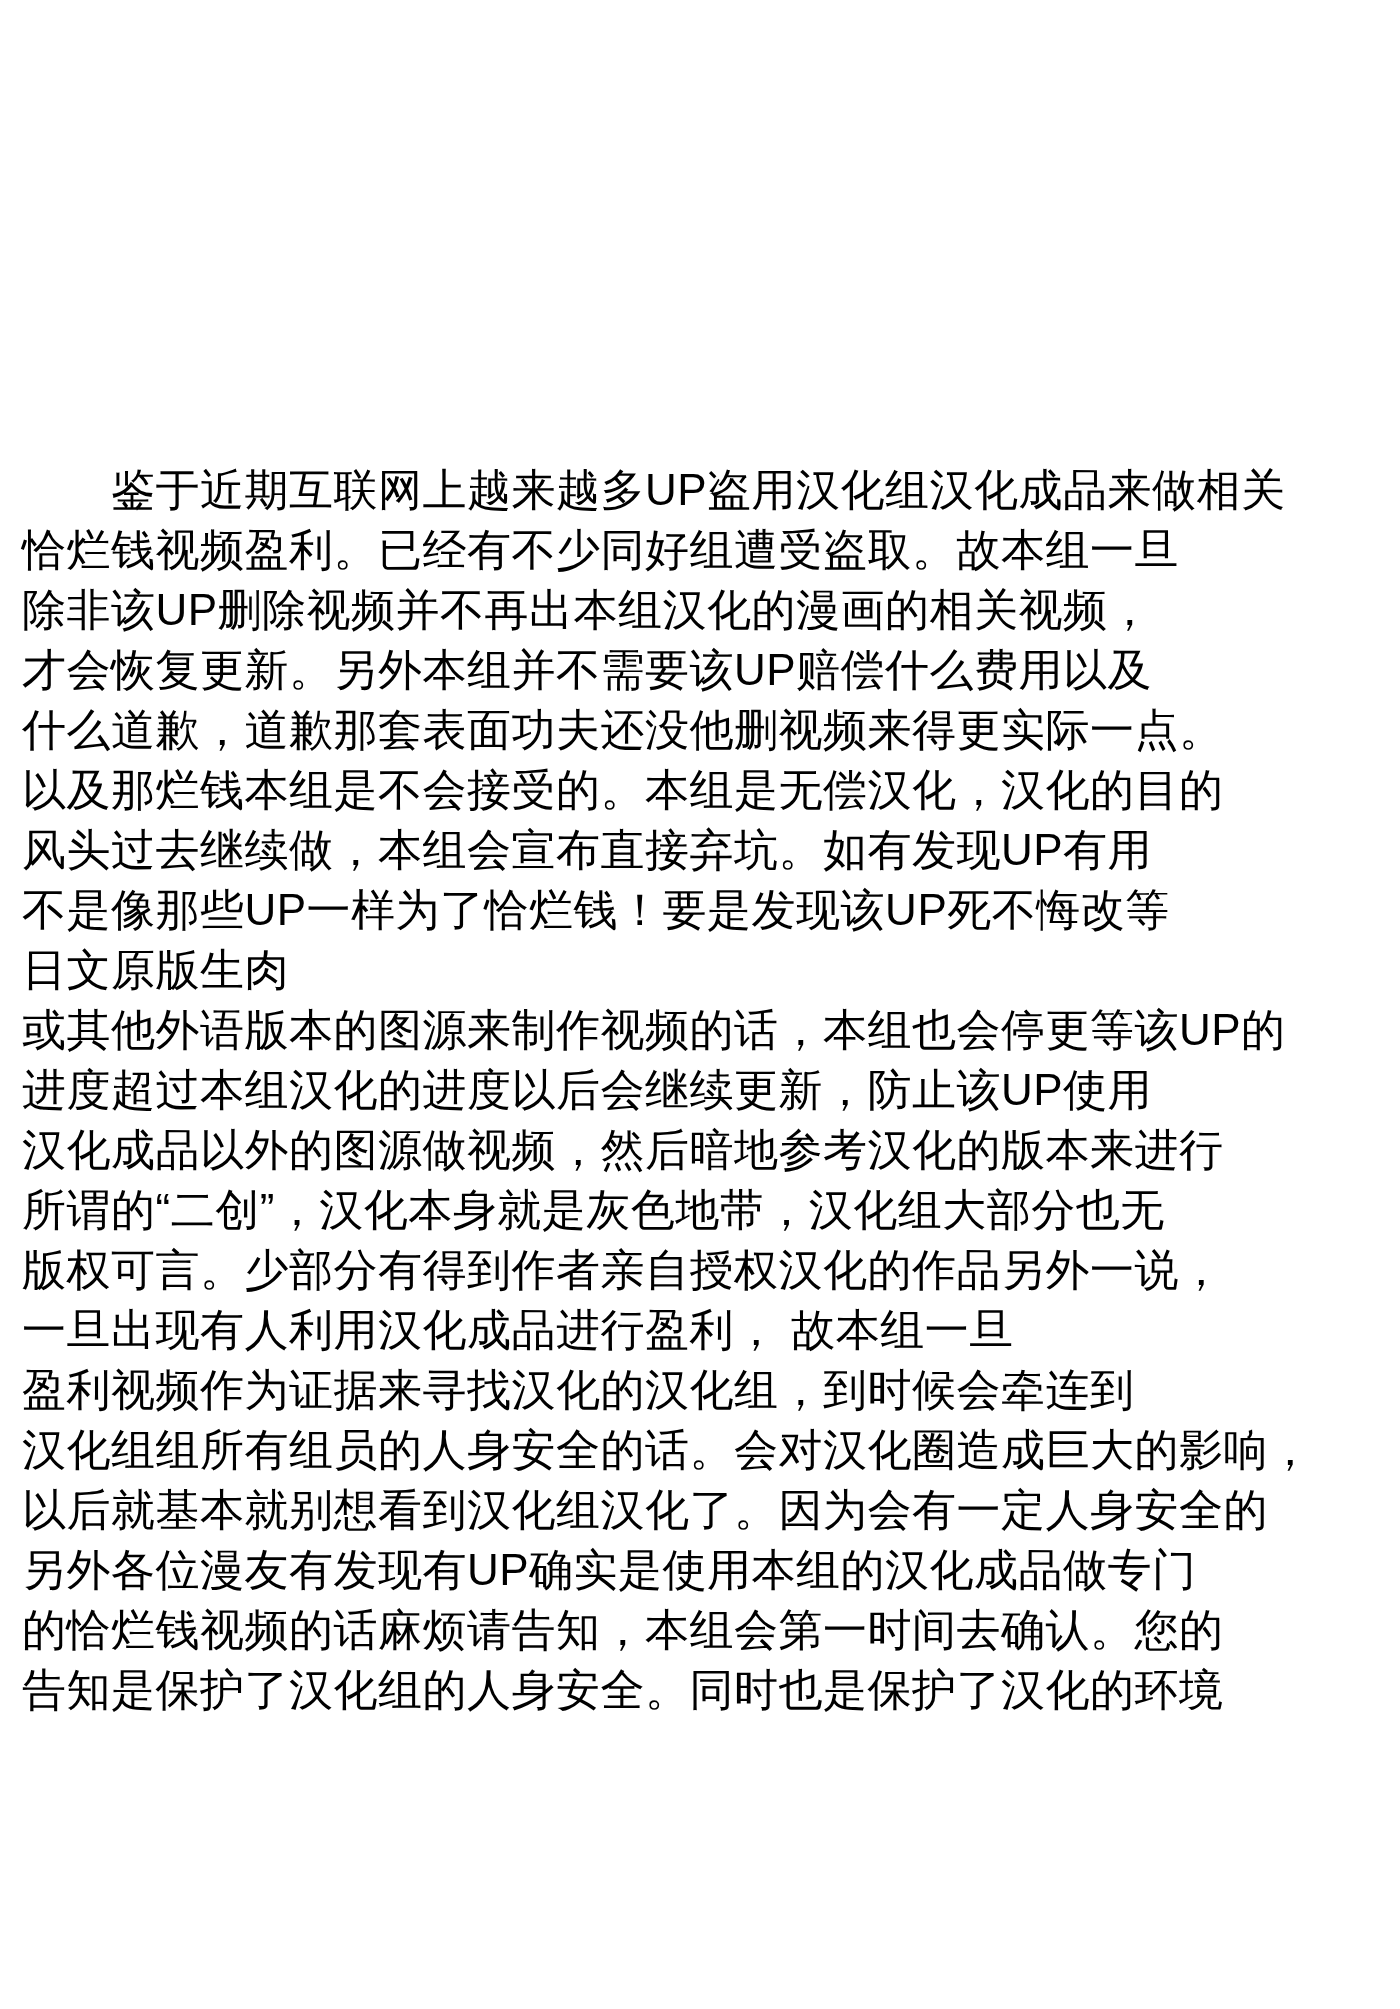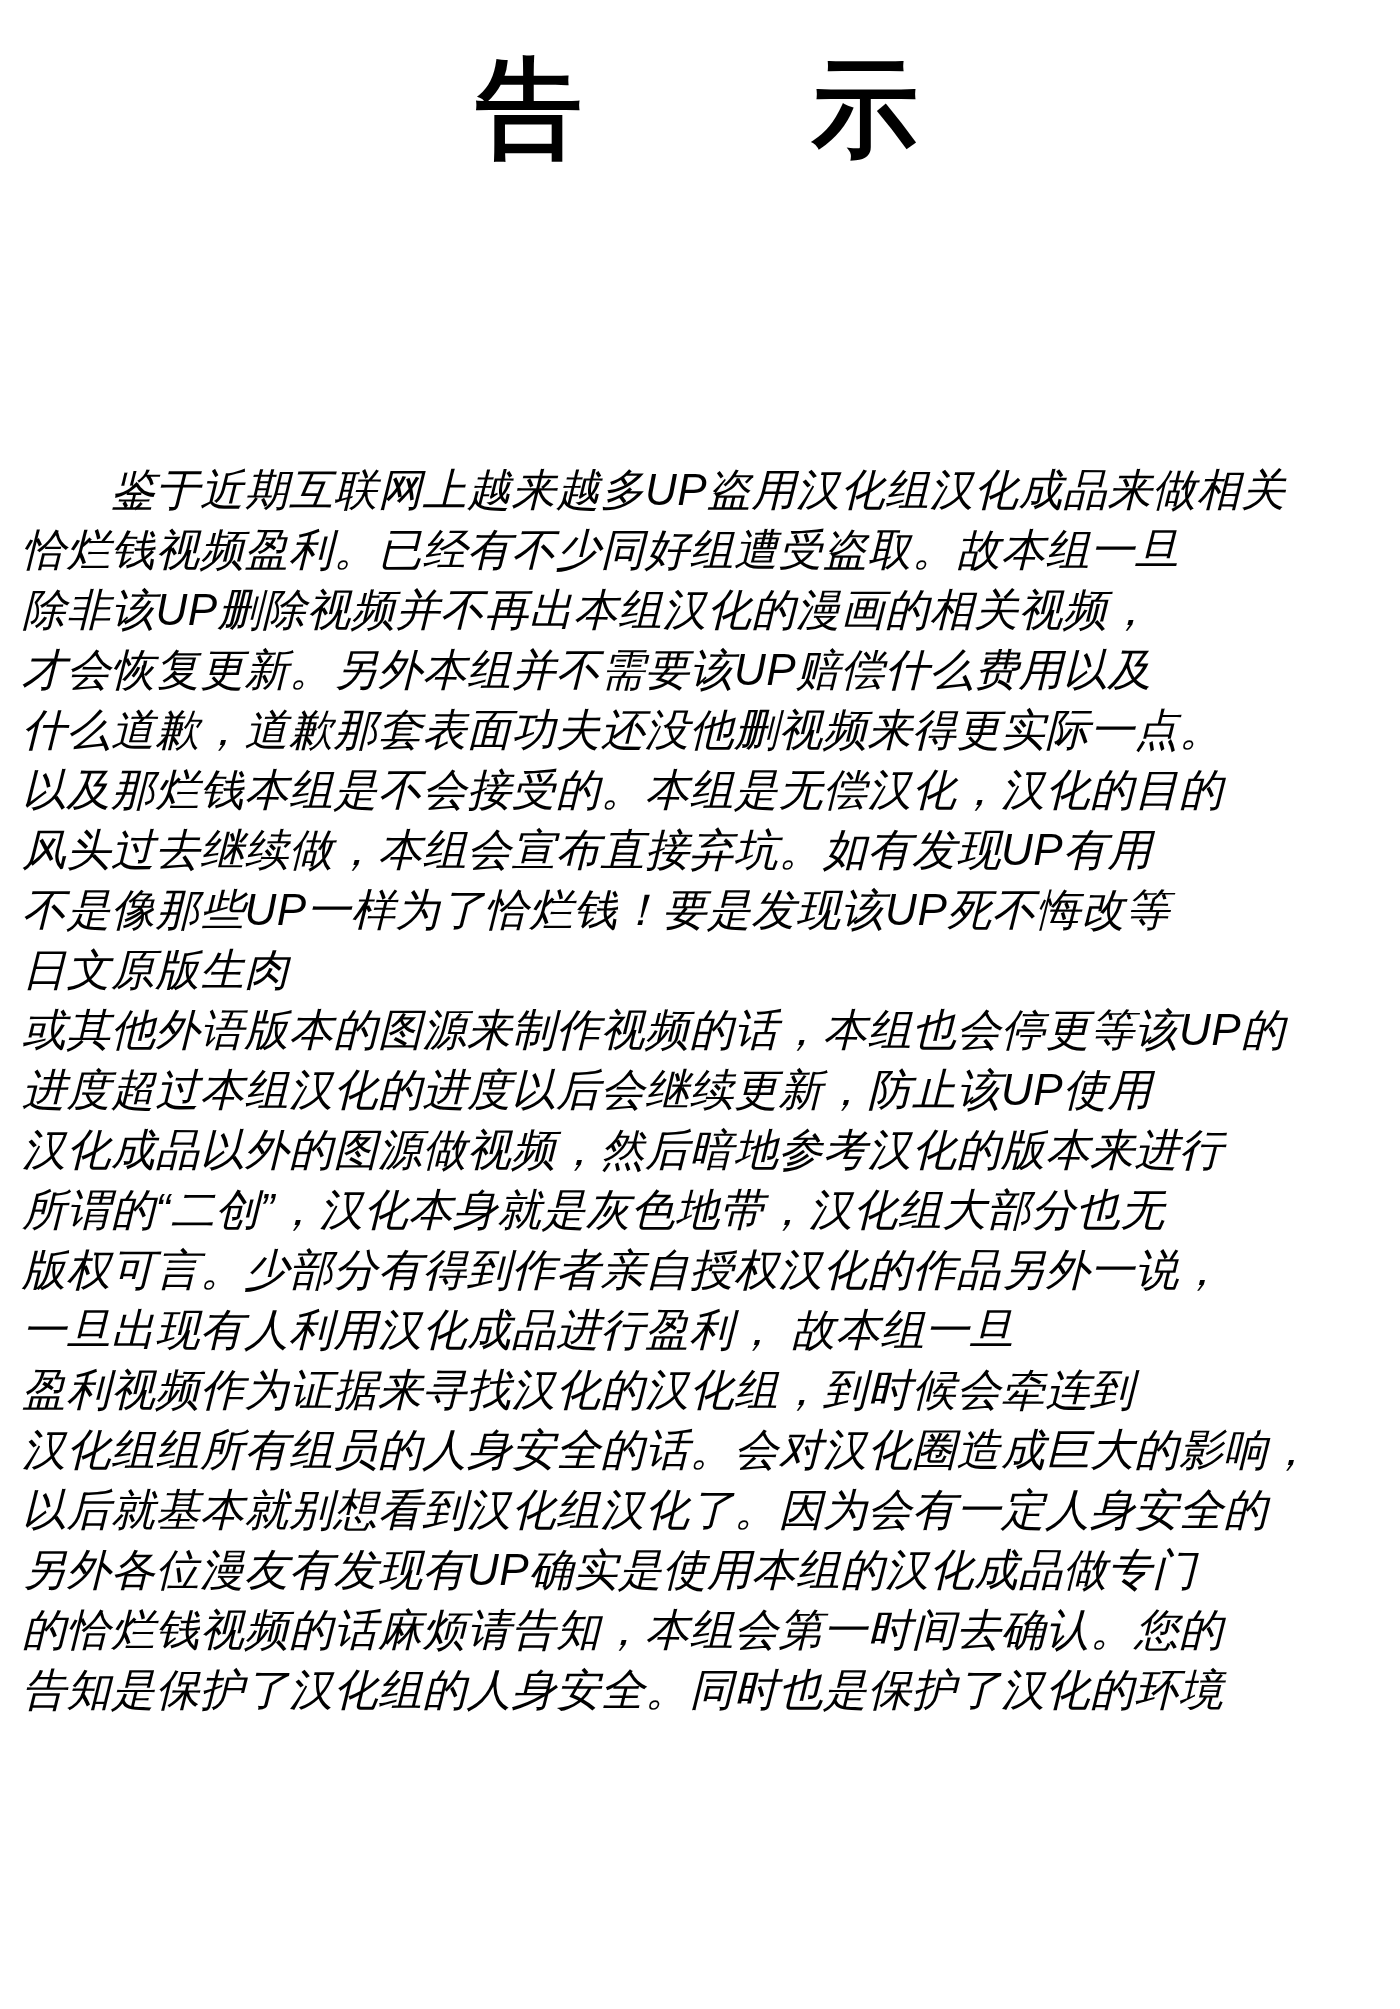--- a/index.html
+++ b/index.html
@@ -36,29 +36,27 @@
     top: 460px;
     left: 22px;
     right: 16px;
   }
   .notice-line {
     font-size: 44px;
     line-height: 60px;
     font-weight: 400;
     white-space: pre-wrap;
     letter-spacing: 0.5px;
-    font-style: italic;
   }
 </style>
 </head>
 <body>
 
 <div class="page">
 
-  <div class="notice-title">告　　示</div>
 
   <div class="notice-body">
     <div class="notice-line">　　鉴于近期互联网上越来越多UP盗用汉化组汉化成品来做相关</div>
     <div class="notice-line">恰烂钱视频盈利。已经有不少同好组遭受盗取。故本组一旦</div>
     <div class="notice-line">除非该UP删除视频并不再出本组汉化的漫画的相关视频，</div>
     <div class="notice-line">才会恢复更新。另外本组并不需要该UP赔偿什么费用以及</div>
     <div class="notice-line">什么道歉，道歉那套表面功夫还没他删视频来得更实际一点。</div>
     <div class="notice-line">以及那烂钱本组是不会接受的。本组是无偿汉化，汉化的目的</div>
     <div class="notice-line">风头过去继续做，本组会宣布直接弃坑。如有发现UP有用</div>
     <div class="notice-line">不是像那些UP一样为了恰烂钱！要是发现该UP死不悔改等</div>

